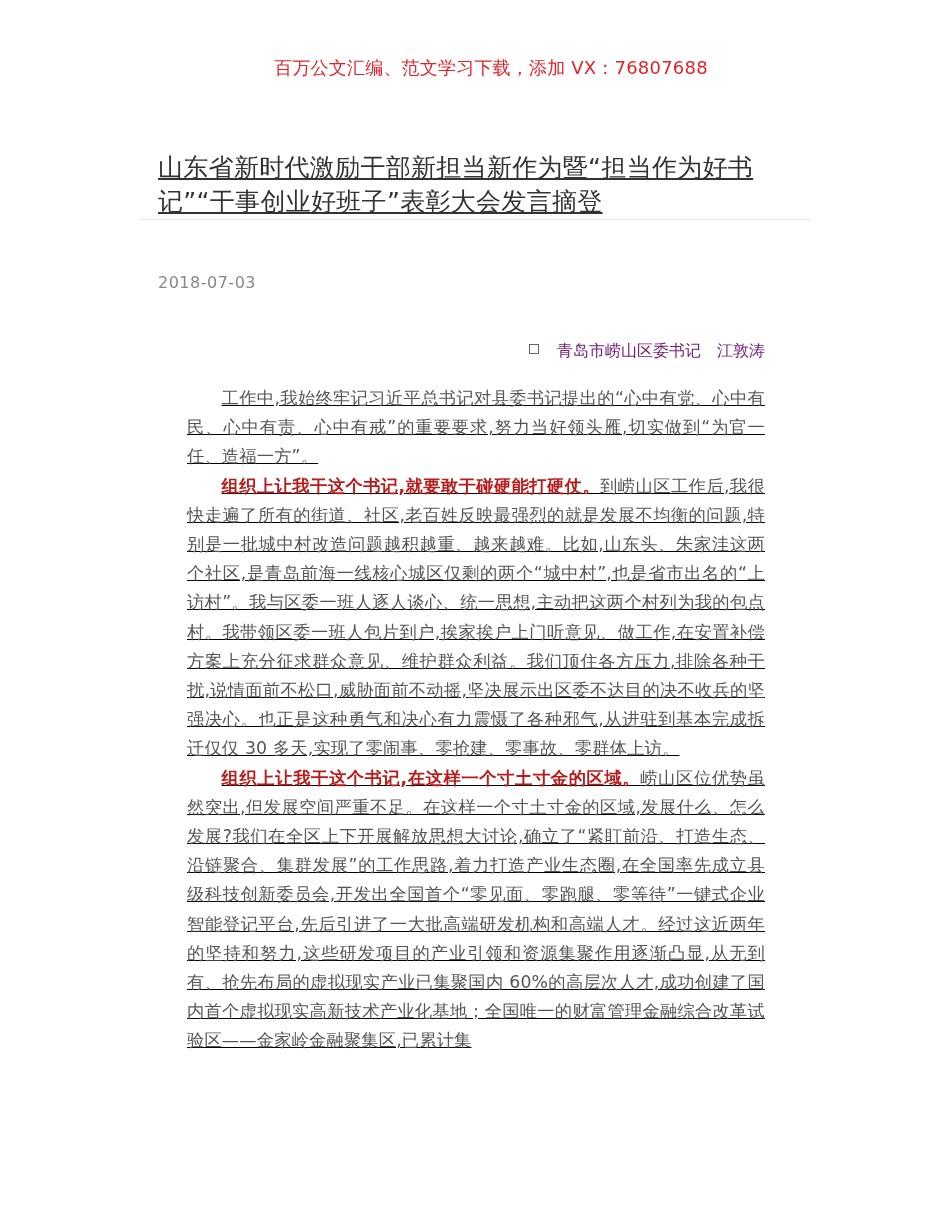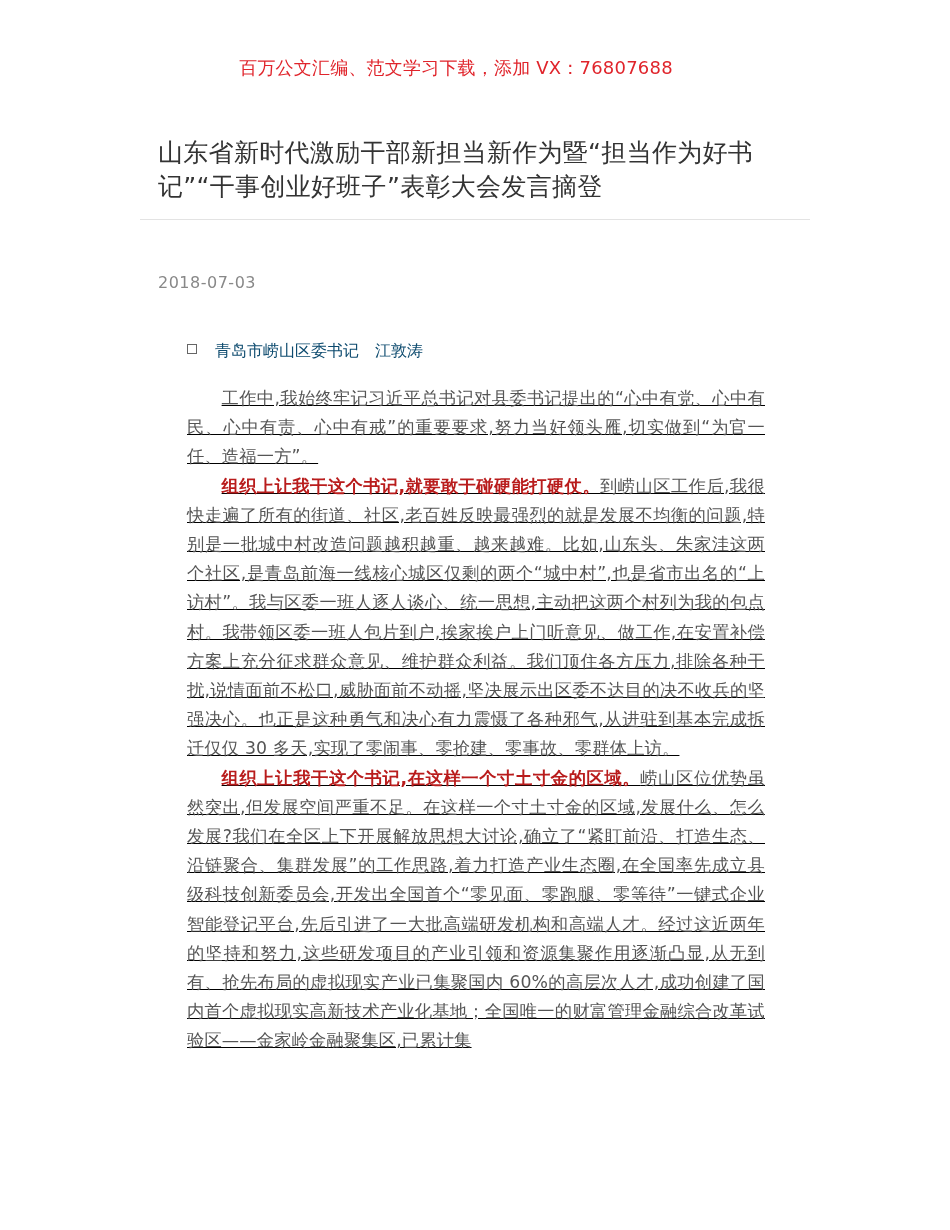--- a/index.html
+++ b/index.html
@@ -17,32 +17,34 @@
     .promo {
       position: absolute;
       top: 55px;
       left: 0;
       width: 912px;
       text-align: center;
       font-size: 18px;
       line-height: 26px;
       color: #e0242b;
       letter-spacing: 0.2px;
+      padding-left: 35px;
     }
     .title {
       position: absolute;
-      top: 136px;
+      top: 151px;
       left: 158px;
       width: 640px;
       font-size: 25px;
       line-height: 34px;
       color: #333333;
       margin: 0;
       font-weight: normal;
       letter-spacing: 0.3px;
+      text-decoration: underline;
     }
     .divider {
       position: absolute;
       top: 219px;
       left: 140px;
       width: 670px;
       height: 1px;
       background: #e3e3e3;
       border: none;
       margin: 0;
@@ -65,23 +67,23 @@
     .subheading {
       text-align: center;
       font-size: 19px;
       font-weight: bold;
       color: #555555;
       line-height: 28px;
       margin: 0;
       white-space: pre;
     }
     .byline {
-      text-align: left;
+      text-align: right;
       font-size: 16px;
-      color: #0c4a6e;
+      color: #701a75;
       line-height: 26px;
       margin: 3px 0 0 0;
     }
     .byline .sq {
       display: inline-block;
       width: 8px;
       height: 8px;
       border: 1px solid #666;
       margin-right: 18px;
       vertical-align: 2px;

